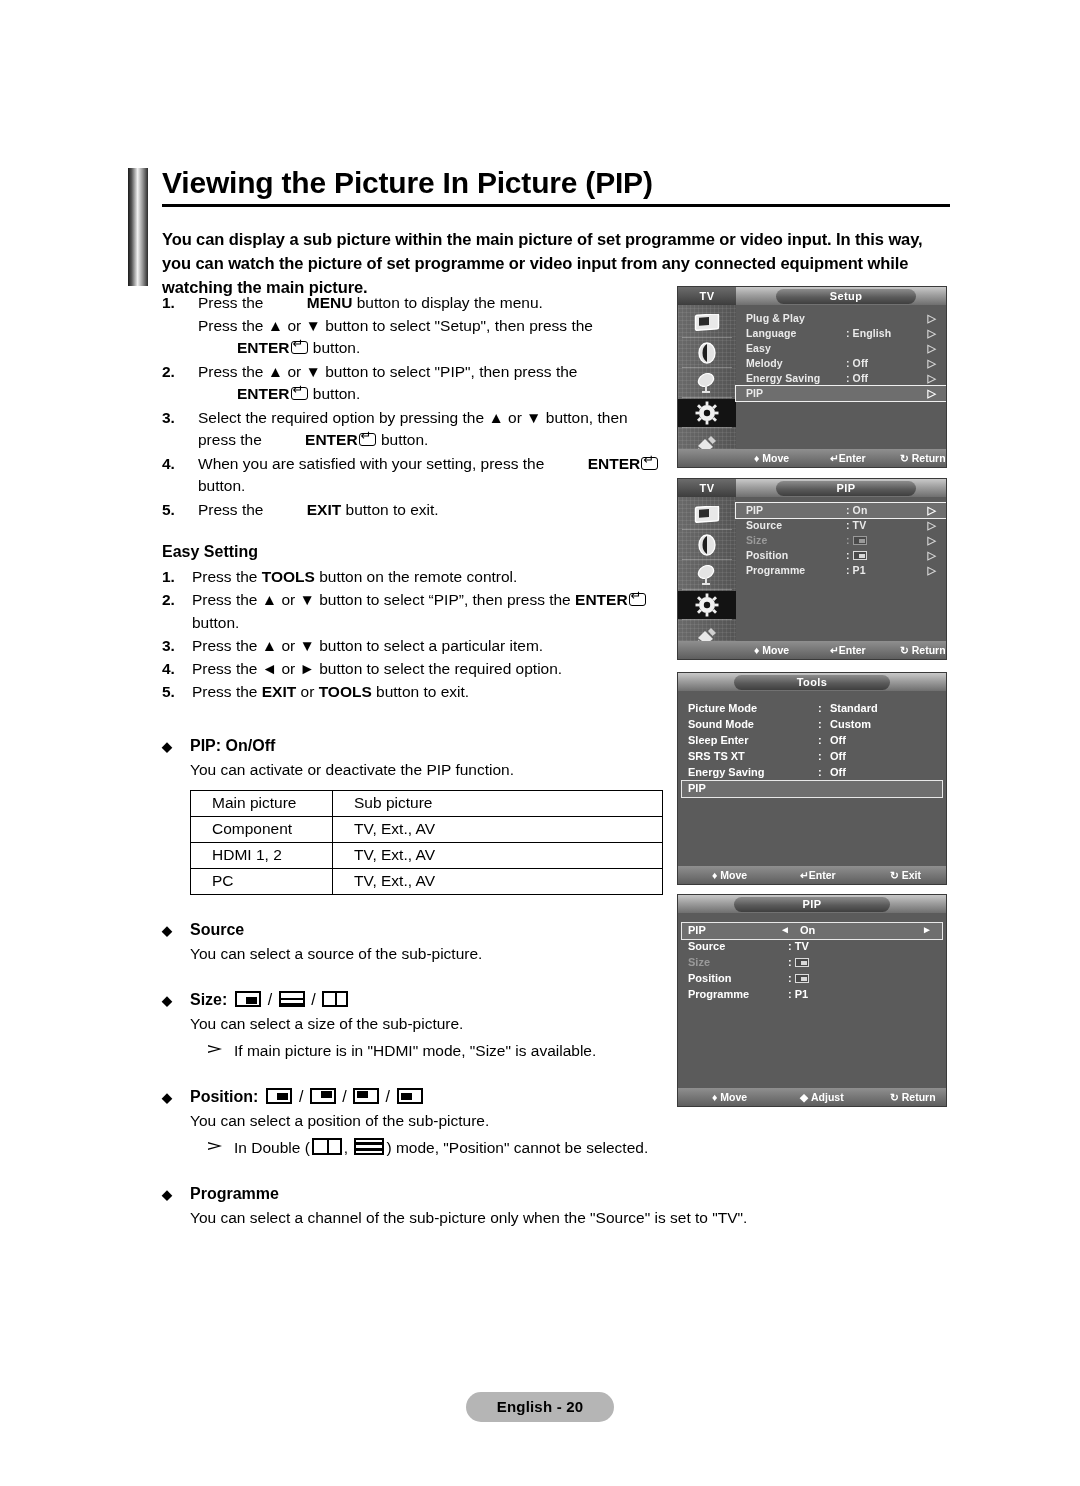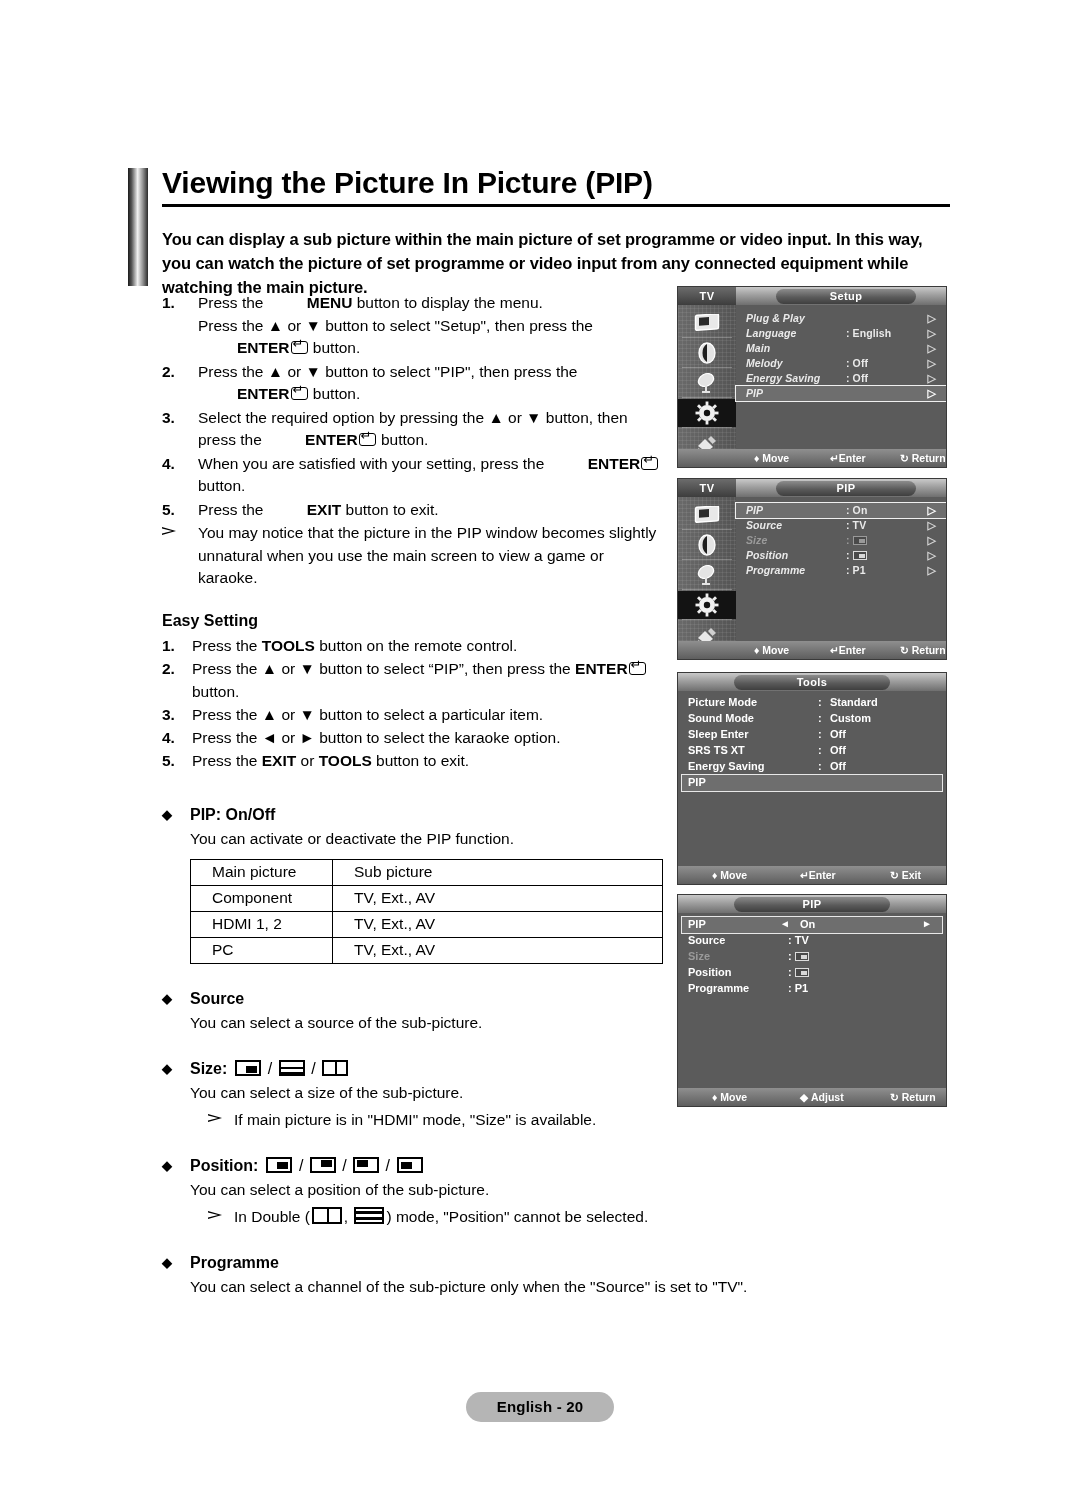--- a/index.html
+++ b/index.html
@@ -132,37 +132,37 @@
       linear-gradient(to right,#6a6a6a,#545454);
   }
   .side-ico { position: absolute; left: 0; width: 58px; height: 28px; }
   .side-ico.sel { background: #131313; }
   .side-ico svg { position: absolute; left: 50%; top: 50%; transform: translate(-50%,-50%); }
   .side-div { position: absolute; left: 4px; width: 50px; height: 1px; background: rgba(255,255,255,.25); }
 
   .osd-list { position: absolute; left: 58px; top: 0; right: 0; bottom: 0; padding: 6px 0 0 0; }
   .osd-row { position: relative; height: 15px; font-size: 10.5px; color: #eaeaea;
              font-weight: bold; letter-spacing: 0.1px; }
-  .osd-row .lbl { position: absolute; left: 10px; top: 1px; font-style: italic; }
+  .osd-row .lbl { position: absolute; left: 10px; top: 1px; }
   .osd-row .val { position: absolute; left: 110px; top: 1px; }
   .osd-row .caret { position: absolute; right: 10px; top: 2px; color: #d6d6d6; font-size: 11px; line-height: 11px; }
   .osd-row.dim .lbl, .osd-row.dim .val { color: #9a9a9a; }
   .osd-row.hl { outline: 1px solid #f0f0f0; background: #6e6e6e; }
   .osd-row.hl .caret { color: #fff; }
 
   .osd-foot {
     position: absolute; left: 0; bottom: 0; width: 100%; height: 18px;
     background: linear-gradient(to bottom,#8f8f8f,#5e5e5e);
     color: #fff; font-size: 10.5px; font-weight: bold; line-height: 18px;
   }
   .osd-foot .fi { position: absolute; top: 0; white-space: nowrap; }
   .fi-a { left: 76px; } .fi-b { left: 152px; } .fi-c { left: 222px; }
   .fi3-a { left: 34px; } .fi3-b { left: 122px; } .fi3-c { left: 212px; }
 
-  .osd-tools-body { position: relative; height: calc(100% - 36px); background: #5b5b5b; padding-top: 4px; }
+  .osd-tools-body { position: relative; height: calc(100% - 36px); background: #5b5b5b; padding-top: 10px; }
   .t-row { position: relative; height: 16px; font-size: 11px; color: #ffffff; font-weight: bold; }
   .t-row .lbl { position: absolute; left: 10px; top: 1px; }
   .t-row .col { position: absolute; left: 140px; top: 1px; }
   .t-row .val { position: absolute; left: 152px; top: 1px; }
   .t-row.hl { outline: 1px solid #e8e8e8; background: #6e6e6e; margin: 0 4px 0 4px; }
 
   .osd-vi { display: inline-block; width: 14px; height: 9px; border: 1px solid #dcdcdc;
             background: #4a4a4a; position: relative; vertical-align: -1px; }
   .osd-vi i { position: absolute; right: 1px; bottom: 1px; width: 6px; height: 4px; background: #d8d8d8; font-style: normal; }
   .osd-row.dim .osd-vi { border-color: #9a9a9a; }
@@ -209,47 +209,39 @@
       <li class="step">
         <span class="num">4.</span>
         <span class="bdy"><span>When you are satisfied with your setting, press the </span><b>ENTER</b><span class="ent"></span><span> button.</span></span>
       </li>
       <li class="step">
         <span class="num">5.</span>
         <span class="bdy"><span>Press the </span><b>EXIT</b><span> button to exit.</span></span>
       </li>
     </ol>
 
-    <div class="note">
-      <span class="arrow">
-        <svg width="16" height="12" viewBox="0 0 16 12">
-            <path d="M0 1 L14 5 L0 9 L0 7.5 L10 5 L0 2.5 Z" fill="#000"></path>
-          </svg>
-      </span>
-      <span class="bdy">You may notice that the picture in the PIP window becomes slightly unnatural when you use the main screen to view a game or karaoke.</span>
-    </div>
 
     <h3 class="sub">Easy Setting</h3>
 
     <ol class="easy">
       <li class="easy-item">
         <span class="num">1.</span>
         <span class="bdy"><span>Press the </span><b>TOOLS</b><span> button on the remote control.</span></span>
       </li>
       <li class="easy-item">
         <span class="num">2.</span>
         <span class="bdy"><span>Press the ▲ or ▼ button to select “PIP”, then press the </span><b>ENTER</b><span class="ent"></span><span> button.</span></span>
       </li>
       <li class="easy-item">
         <span class="num">3.</span>
         <span class="bdy">Press the ▲ or ▼ button to select a particular item.</span>
       </li>
       <li class="easy-item">
         <span class="num">4.</span>
-        <span class="bdy">Press the ◄ or ► button to select the karaoke option.</span>
+        <span class="bdy">Press the ◄ or ► button to select the required option.</span>
       </li>
       <li class="easy-item">
         <span class="num">5.</span>
         <span class="bdy"><span>Press the </span><b>EXIT</b><span> or </span><b>TOOLS</b><span> button to exit.</span></span>
       </li>
     </ol>
 
     <div class="blk" style="margin-top:34px;">
       <div class="blk-head">
         <span class="dia">◆</span>
@@ -404,21 +396,21 @@
           <span class="lbl">Plug &amp; Play</span>
           <span class="val"></span>
           <span class="caret">▷</span>
         </div>
         <div class="osd-row">
           <span class="lbl">Language</span>
           <span class="val">: English</span>
           <span class="caret">▷</span>
         </div>
         <div class="osd-row">
-          <span class="lbl">Main</span>
+          <span class="lbl">Easy</span>
           <span class="val"></span>
           <span class="caret">▷</span>
         </div>
         <div class="osd-row">
           <span class="lbl">Melody</span>
           <span class="val">: Off</span>
           <span class="caret">▷</span>
         </div>
         <div class="osd-row">
           <span class="lbl">Energy Saving</span>

